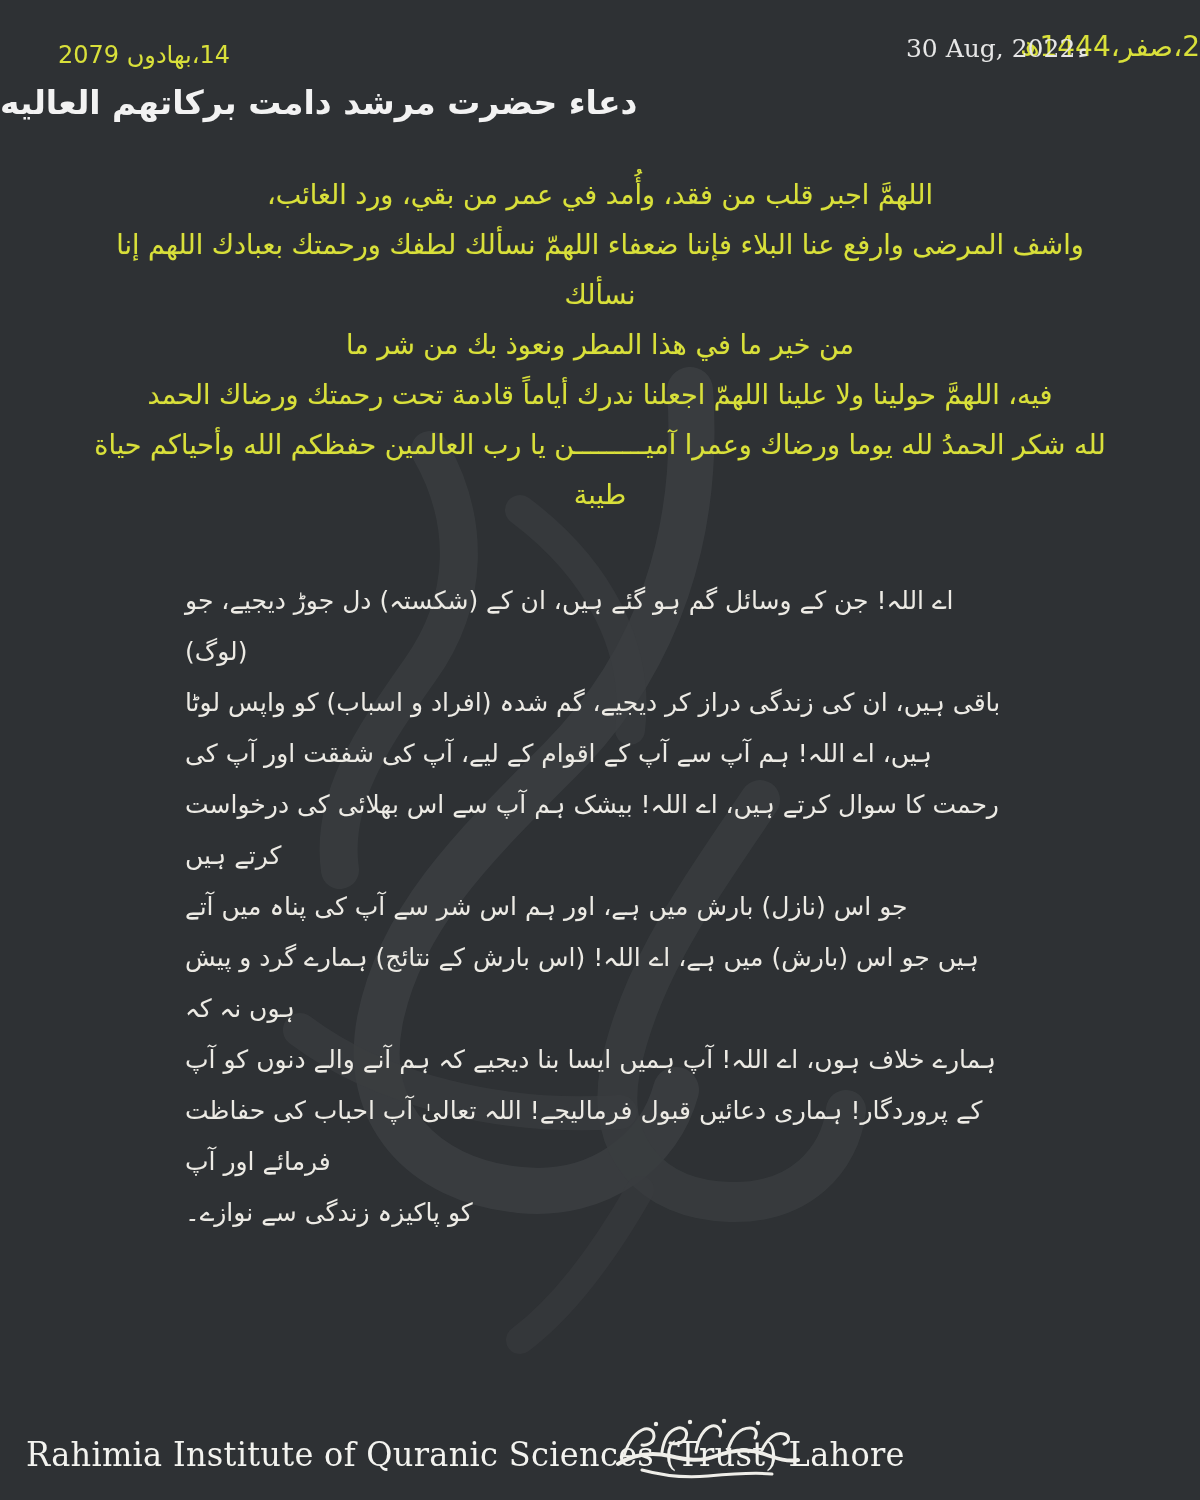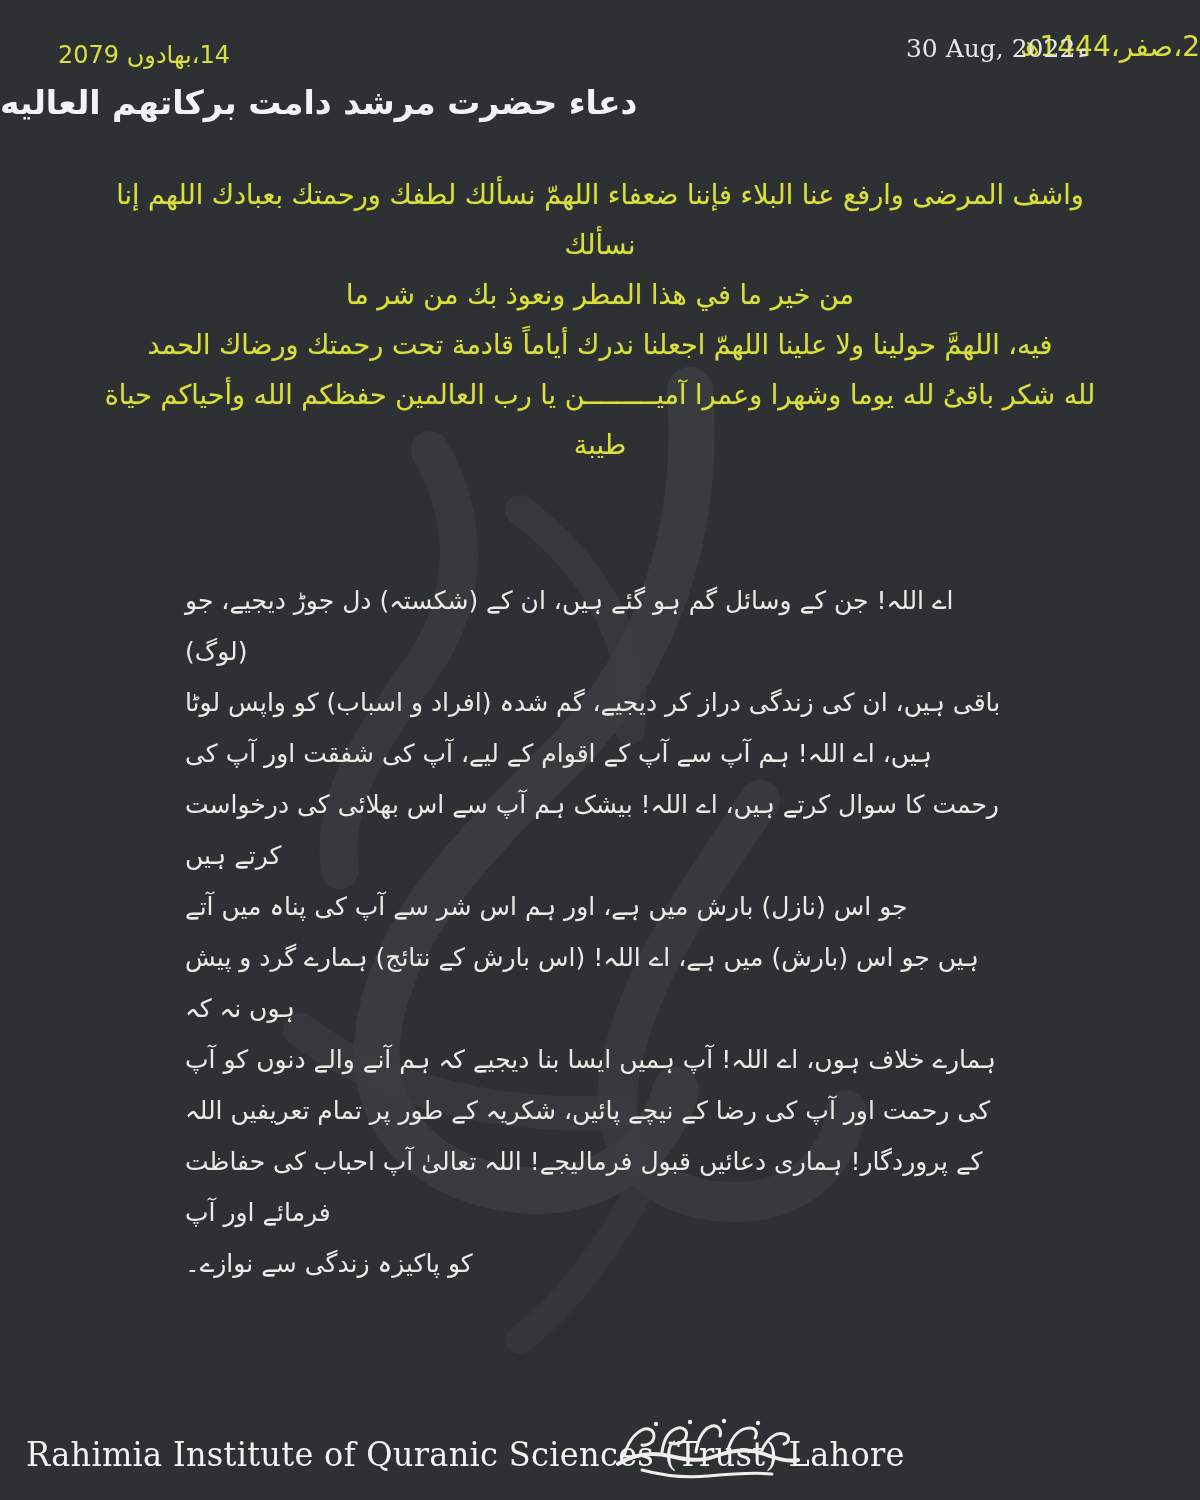--- a/index.html
+++ b/index.html
@@ -181,36 +181,36 @@
 
   <div class="header">
     <div class="date-left">14،بھادوں 2079</div>
     <div class="date-center">2،صفر،1444ھ</div>
     <div class="date-right">30 Aug, 2022ء</div>
   </div>
 
   <div class="title">دعاء حضرت مرشد دامت بركاتهم العاليه</div>
 
   <div class="arabic-block">
+    <span class="aline">اللهمَّ اجبر قلب من فقد، وأُمد في عمر من بقي، ورد الغائب،</span>
     <span class="aline">واشف المرضى وارفع عنا البلاء فإننا ضعفاء اللهمّ نسألك لطفك ورحمتك بعبادك اللهم إنا نسألك</span>
     <span class="aline">من خير ما في هذا المطر ونعوذ بك من شر ما</span>
     <span class="aline">فيه، اللهمَّ حولينا ولا علينا اللهمّ اجعلنا ندرك أياماً قادمة تحت رحمتك ورضاك الحمد</span>
-    <span class="aline">لله شكر باقیُ لله يوما وشهرا وعمرا آميـــــــــن يا رب العالمين حفظكم الله وأحياكم حياة</span>
+    <span class="aline">لله شكر الحمدُ لله يوما ورضاك وعمرا آميـــــــــن يا رب العالمين حفظكم الله وأحياكم حياة</span>
     <span class="aline">طيبة</span>
   </div>
 
   <div class="urdu-block">
     <span class="uline">اے اللہ! جن کے وسائل گم ہو گئے ہیں، ان کے (شکستہ) دل جوڑ دیجیے، جو (لوگ)</span>
     <span class="uline">باقی ہیں، ان کی زندگی دراز کر دیجیے، گم شدہ (افراد و اسباب) کو واپس لوٹا</span>
     <span class="uline">ہیں، اے اللہ! ہم آپ سے آپ کے اقوام کے لیے، آپ کی شفقت اور آپ کی</span>
     <span class="uline">رحمت کا سوال کرتے ہیں، اے اللہ! بیشک ہم آپ سے اس بھلائی کی درخواست کرتے ہیں</span>
     <span class="uline">جو اس (نازل) بارش میں ہے، اور ہم اس شر سے آپ کی پناہ میں آتے</span>
     <span class="uline">ہیں جو اس (بارش) میں ہے، اے اللہ! (اس بارش کے نتائج) ہمارے گرد و پیش ہوں نہ کہ</span>
     <span class="uline">ہمارے خلاف ہوں، اے اللہ! آپ ہمیں ایسا بنا دیجیے کہ ہم آنے والے دنوں کو آپ</span>
-    <span class="uline">کی رحمت اور آپ کی رضا کے نیچے پائیں، شکریہ کے طور پر تمام تعریفیں اللہ</span>
     <span class="uline">کے پروردگار! ہماری دعائیں قبول فرمالیجے! اللہ تعالیٰ آپ احباب کی حفاظت فرمائے اور آپ</span>
     <span class="uline">کو پاکیزہ زندگی سے نوازے۔</span>
   </div>
 
   <div class="footer">
     <div class="footer-name">Rahimia Institute of Quranic Sciences (Trust) Lahore</div>
     <div class="footer-logo">
       <svg viewBox="0 0 190 74" width="190" height="74" aria-hidden="true">
         <g fill="#efeee9" stroke="#efeee9" stroke-width="1.6" stroke-linecap="round" stroke-linejoin="round" fill-rule="evenodd">
           <path d="M6 52 C22 42 40 40 58 44 C74 48 88 50 104 44 C120 38 136 36 152 42 C166 47 176 50 186 48" fill="none" stroke-width="4"></path>

